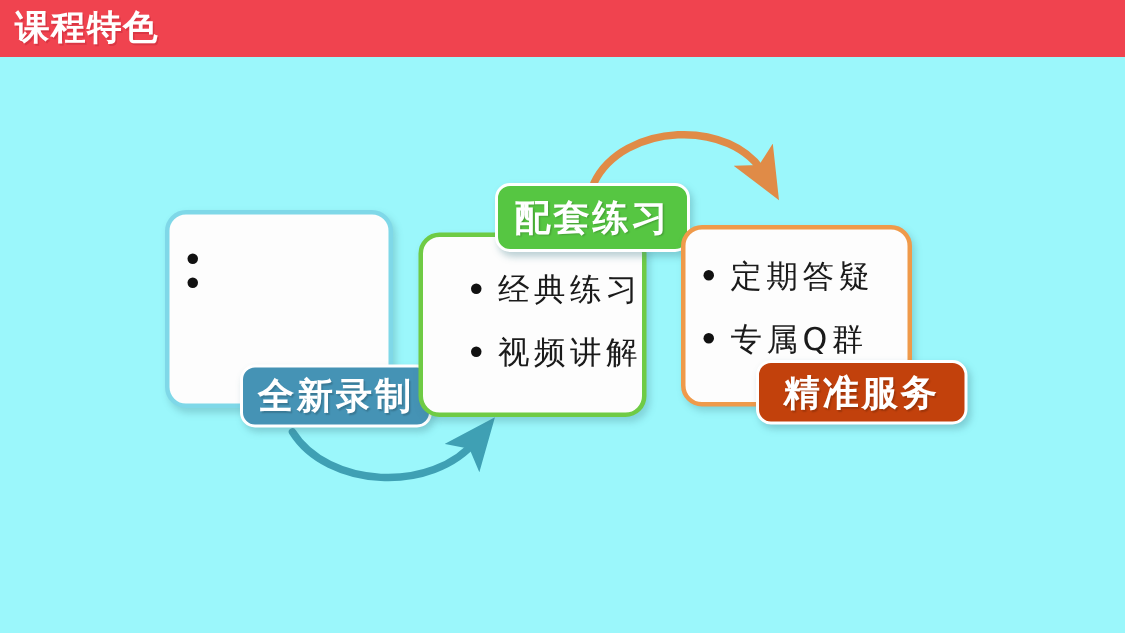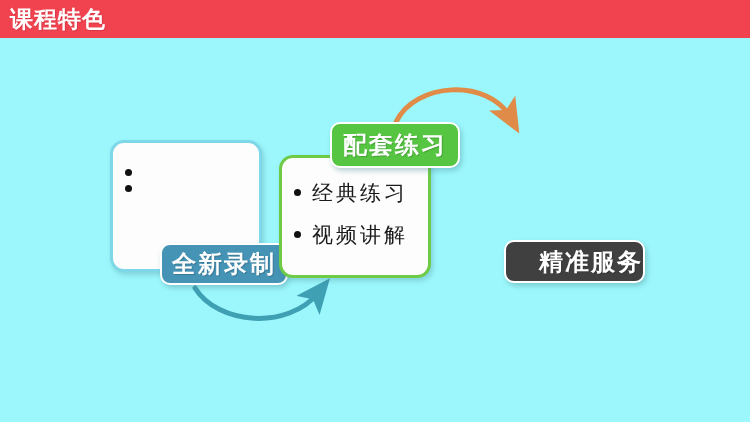--- a/index.html
+++ b/index.html
@@ -105,21 +105,21 @@
   #card-video .card-list li { margin-bottom: 16px; }
 
   
   #card-exercise {
     left: 279px;
     top: 155px;
     width: 152px;
     height: 123px;
     border: 3px solid #6fcb45;
   }
-  #card-exercise .card-list { top: 22px; }
+  #card-exercise .card-list { top: 22px; margin-left: 20px; }
   #card-exercise .card-list li { margin-bottom: 16px; }
 
   
   #card-service {
     left: 454px;
     top: 150px;
     width: 154px;
     height: 121px;
     border: 3px solid #ef9a4a;
   }
@@ -158,22 +158,21 @@
     top: 122px;
     width: 130px;
     height: 46px;
     background: #56c642;
   }
   #tag-service {
     left: 484px;
     top: 240px;
     width: 141px;
     height: 43px;
-    background: #404040;
-    justify-content: flex-end;
+    background: #c2410c;
   }
 </style>
 </head>
 <body>
 
 <div id="slide">
 
   <div id="header-banner">
     <div id="header-title">课程特色</div>
   </div>
@@ -216,17 +215,29 @@
       <li>
         <span class="bullet"></span>
         <span>视频讲解</span>
       </li>
     </ul>
   </div>
   <div id="tag-exercise" class="tag">
     <span>配套练习</span>
   </div>
 
+  <div id="card-service" class="card">
+    <ul class="card-list">
+      <li>
+        <span class="bullet"></span>
+        <span>定期答疑</span>
+      </li>
+      <li>
+        <span class="bullet"></span>
+        <span>专属Q群</span>
+      </li>
+    </ul>
+  </div>
   <div id="tag-service" class="tag">
     <span>精准服务</span>
   </div>
 
 </div>
 
 </body></html>

